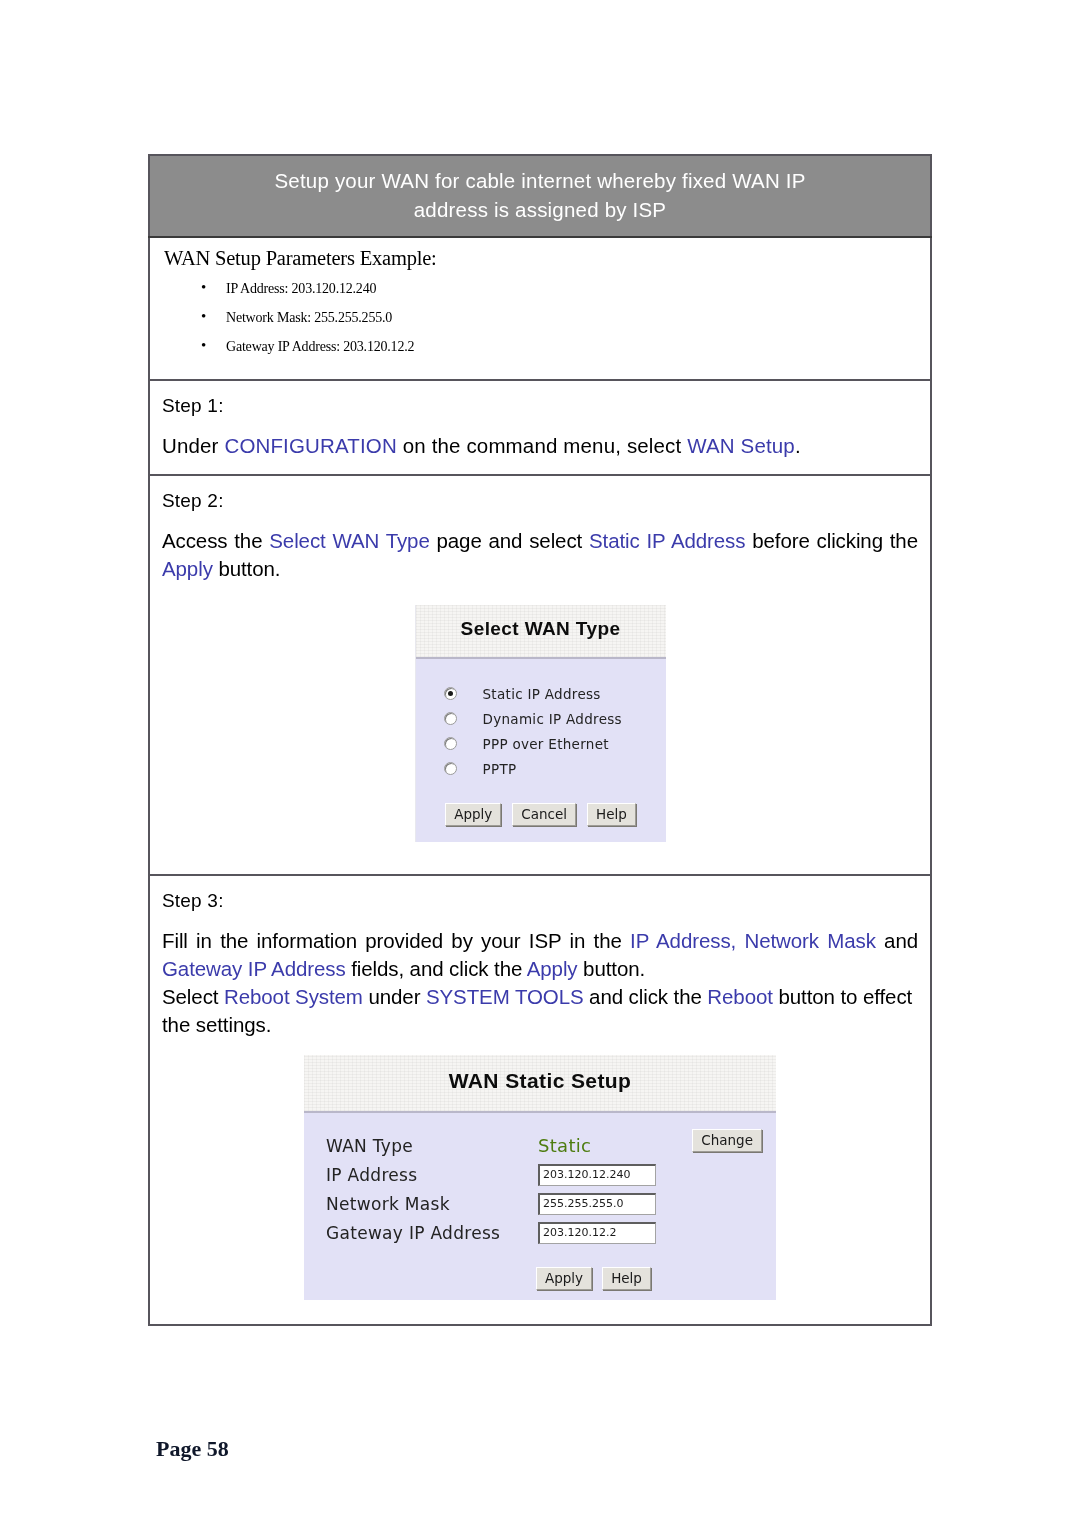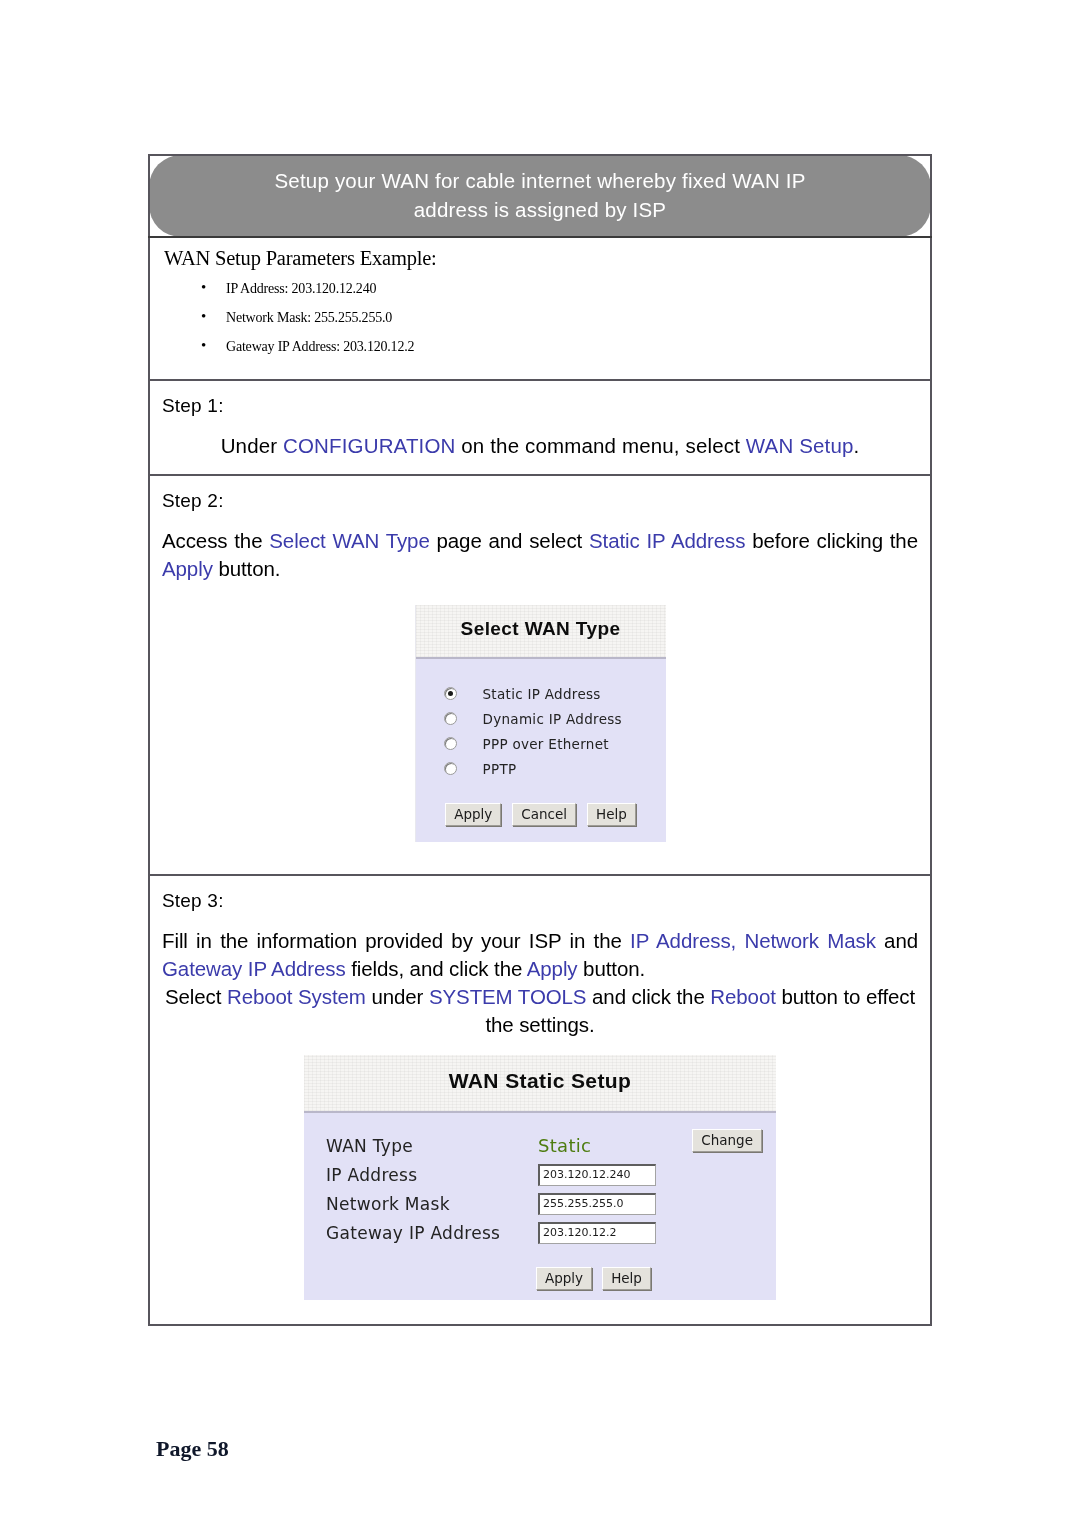--- a/index.html
+++ b/index.html
@@ -34,21 +34,20 @@
   
   .banner {
     background: #8c8c8c;
     color: #ffffff;
     text-align: center;
     padding: 10px 40px 12px 40px;
     font-size: 20.5px;
     line-height: 29px;
     letter-spacing: 0.2px;
     border-bottom: 2px solid #3a3a3a;
-    border-radius: 32px;
   }
   .banner-line { display: block; }
 
   
   .params {
     padding: 7px 14px 18px 14px;
     font-family: Liberation Serif, serif;
   }
   .params-title {
     font-size: 20.5px;
@@ -82,21 +81,20 @@
   .step-label {
     font-size: 19px;
     line-height: 26px;
     letter-spacing: 0.2px;
     margin-bottom: 13px;
   }
   .step-body {
     font-size: 20.5px;
     line-height: 28px;
     letter-spacing: -0.1px;
-    text-align: center;
   }
   .step-body.justify { text-align: justify; }
   .hl { color: #3b3bab; }
   .step-1 .step-body { letter-spacing: 0.15px; }
 
   
   .shot-wrap-1 {
     text-align: center;
     margin-top: 22px;
     margin-bottom: 18px;

